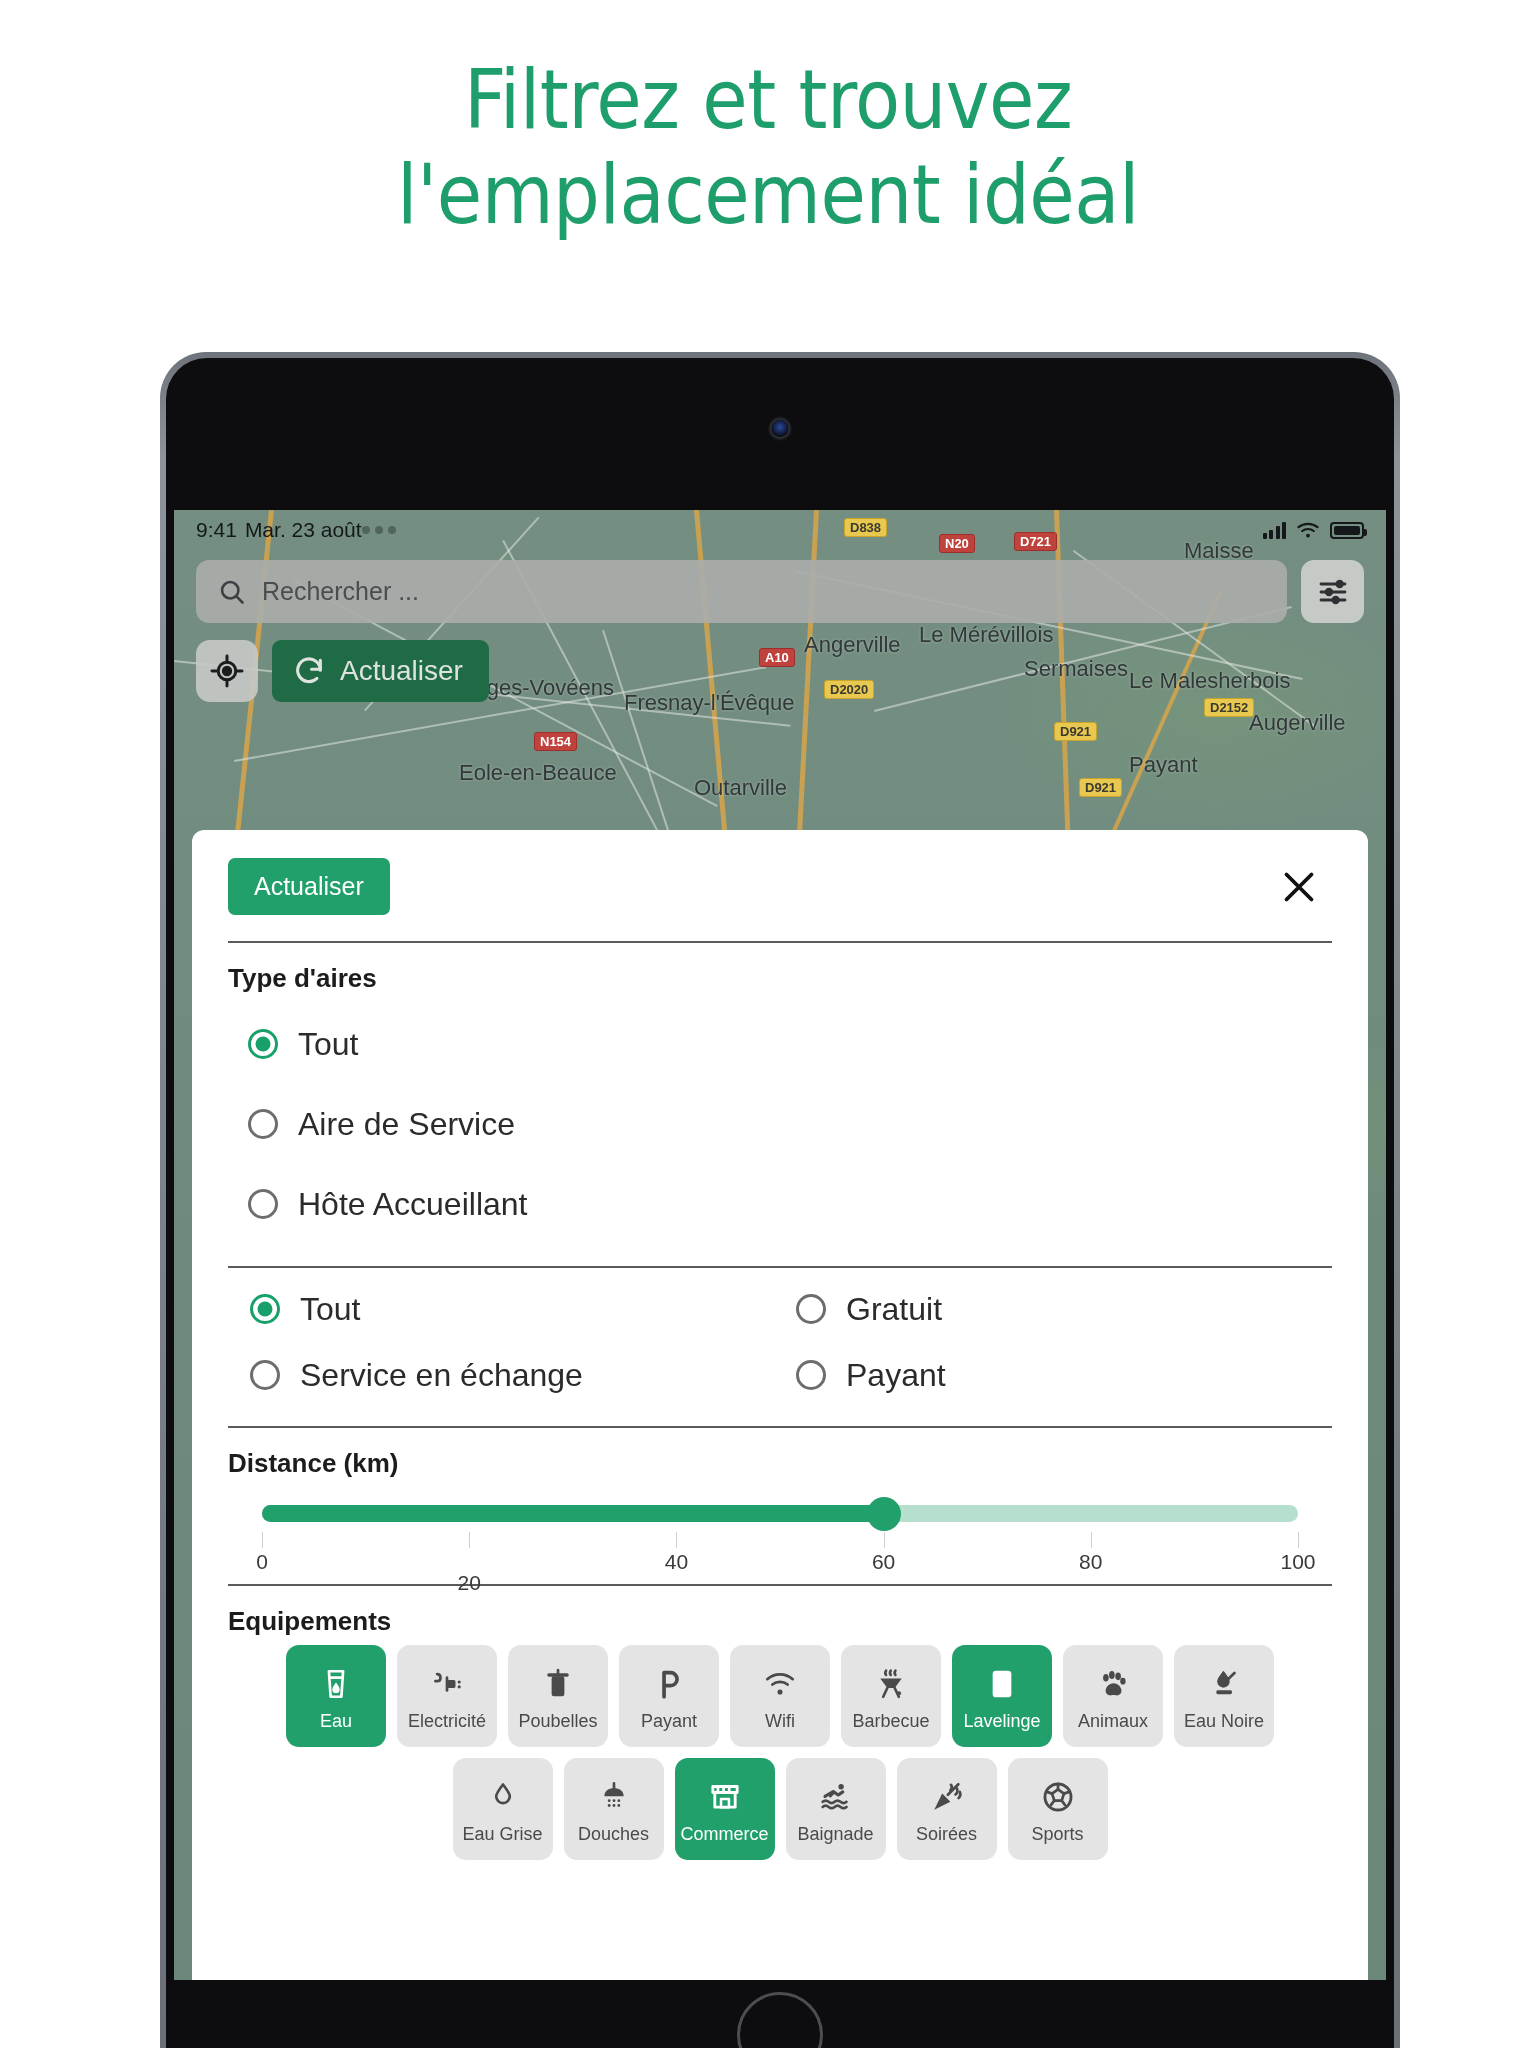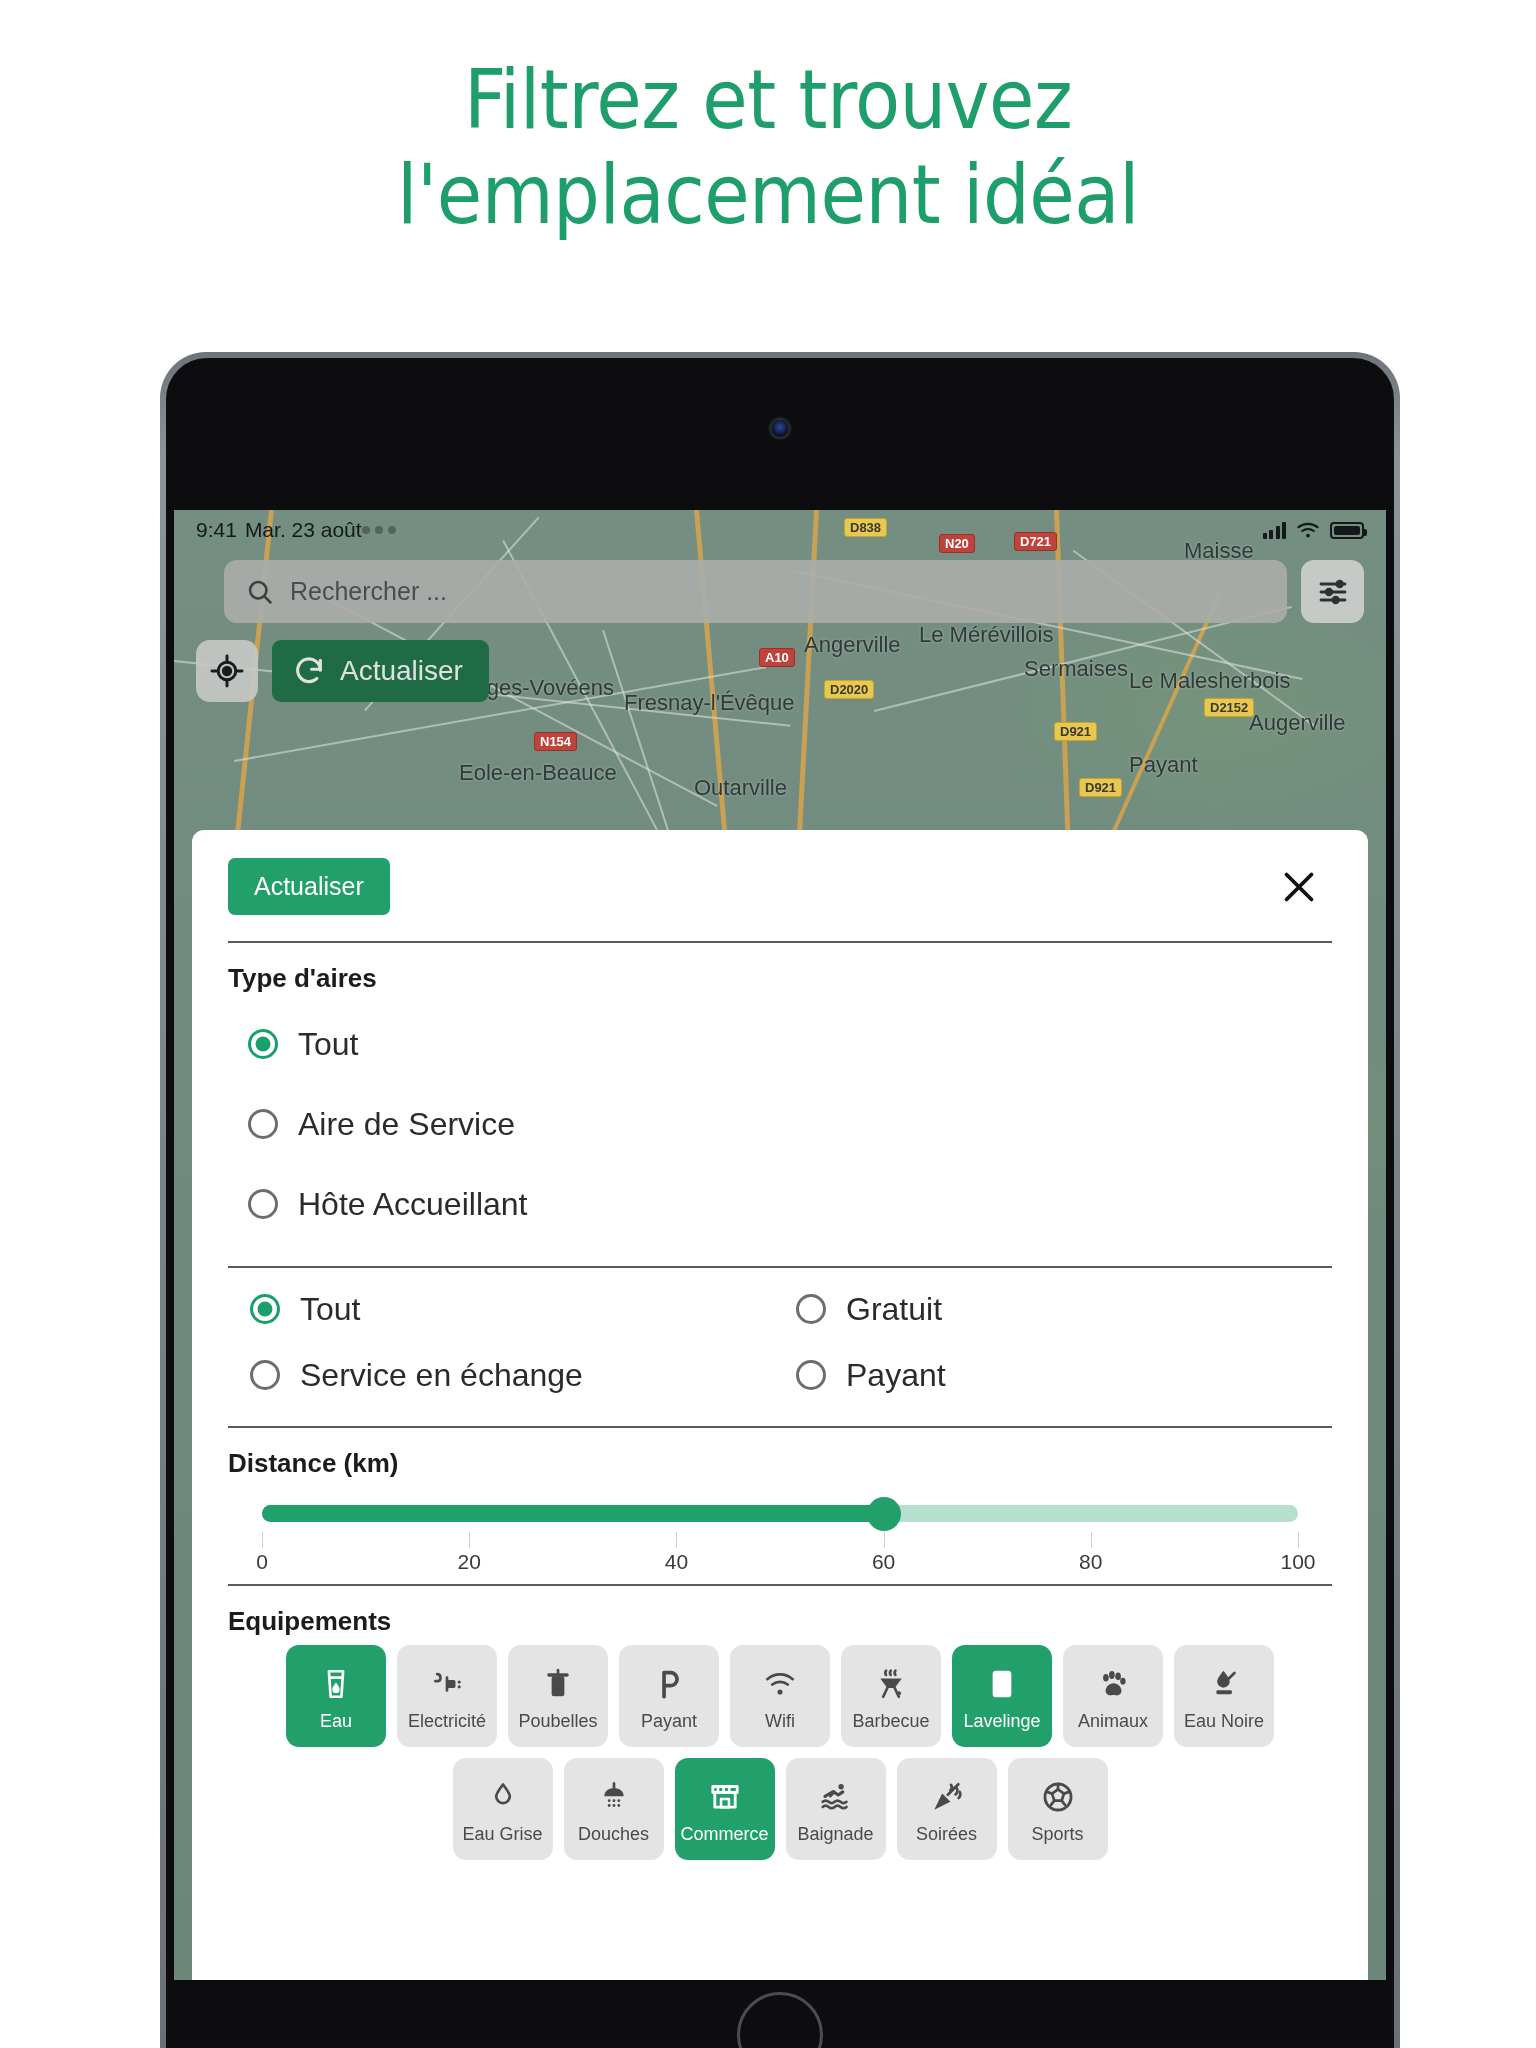--- a/index.html
+++ b/index.html
@@ -120,21 +120,21 @@
 
   
   .search-row {
     position: absolute; left: 22px; right: 22px; top: 50px;
     display: flex; gap: 14px; align-items: center; z-index: 5;
   }
   .search-box {
     flex: 1; height: 63px;
     background: rgba(170,172,170,.92);
     border-radius: 13px;
-    display: flex; align-items: center; padding: 0 22px; gap: 16px; margin-left: 28px;
+    display: flex; align-items: center; padding: 0 22px; gap: 16px;
   }
   .search-ph { color: #4a4d4f; font-size: 25px; }
   .filter-btn {
     width: 63px; height: 63px; border-radius: 13px;
     background: rgba(205,207,205,.92);
     display: flex; align-items: center; justify-content: center;
   }
 
   
   .map-btn-row {
@@ -437,21 +437,21 @@
         <div class="slider-wrap">
           <div class="track">
             <div class="track-fill" id="track-fill" style="width: 60%;"></div>
             <div class="thumb" id="slider-thumb" style="left: 60%;"></div>
           </div>
         </div>
         <div class="ticks" id="slider-ticks">
             <div class="tick" style="left: 0%;"></div>
             <div class="tick-lab" style="left: 0%;">0</div>
             <div class="tick" style="left: 20%;"></div>
-            <div class="tick-lab" style="left: 20%;">20</div>
+            <div class="tick-lab" style="left: 20%; margin-top: 21px;">20</div>
             <div class="tick" style="left: 40%;"></div>
             <div class="tick-lab" style="left: 40%;">40</div>
             <div class="tick" style="left: 60%;"></div>
             <div class="tick-lab" style="left: 60%;">60</div>
             <div class="tick" style="left: 80%;"></div>
             <div class="tick-lab" style="left: 80%;">80</div>
             <div class="tick" style="left: 100%;"></div>
             <div class="tick-lab" style="left: 100%;">100</div>
           </div>
 

